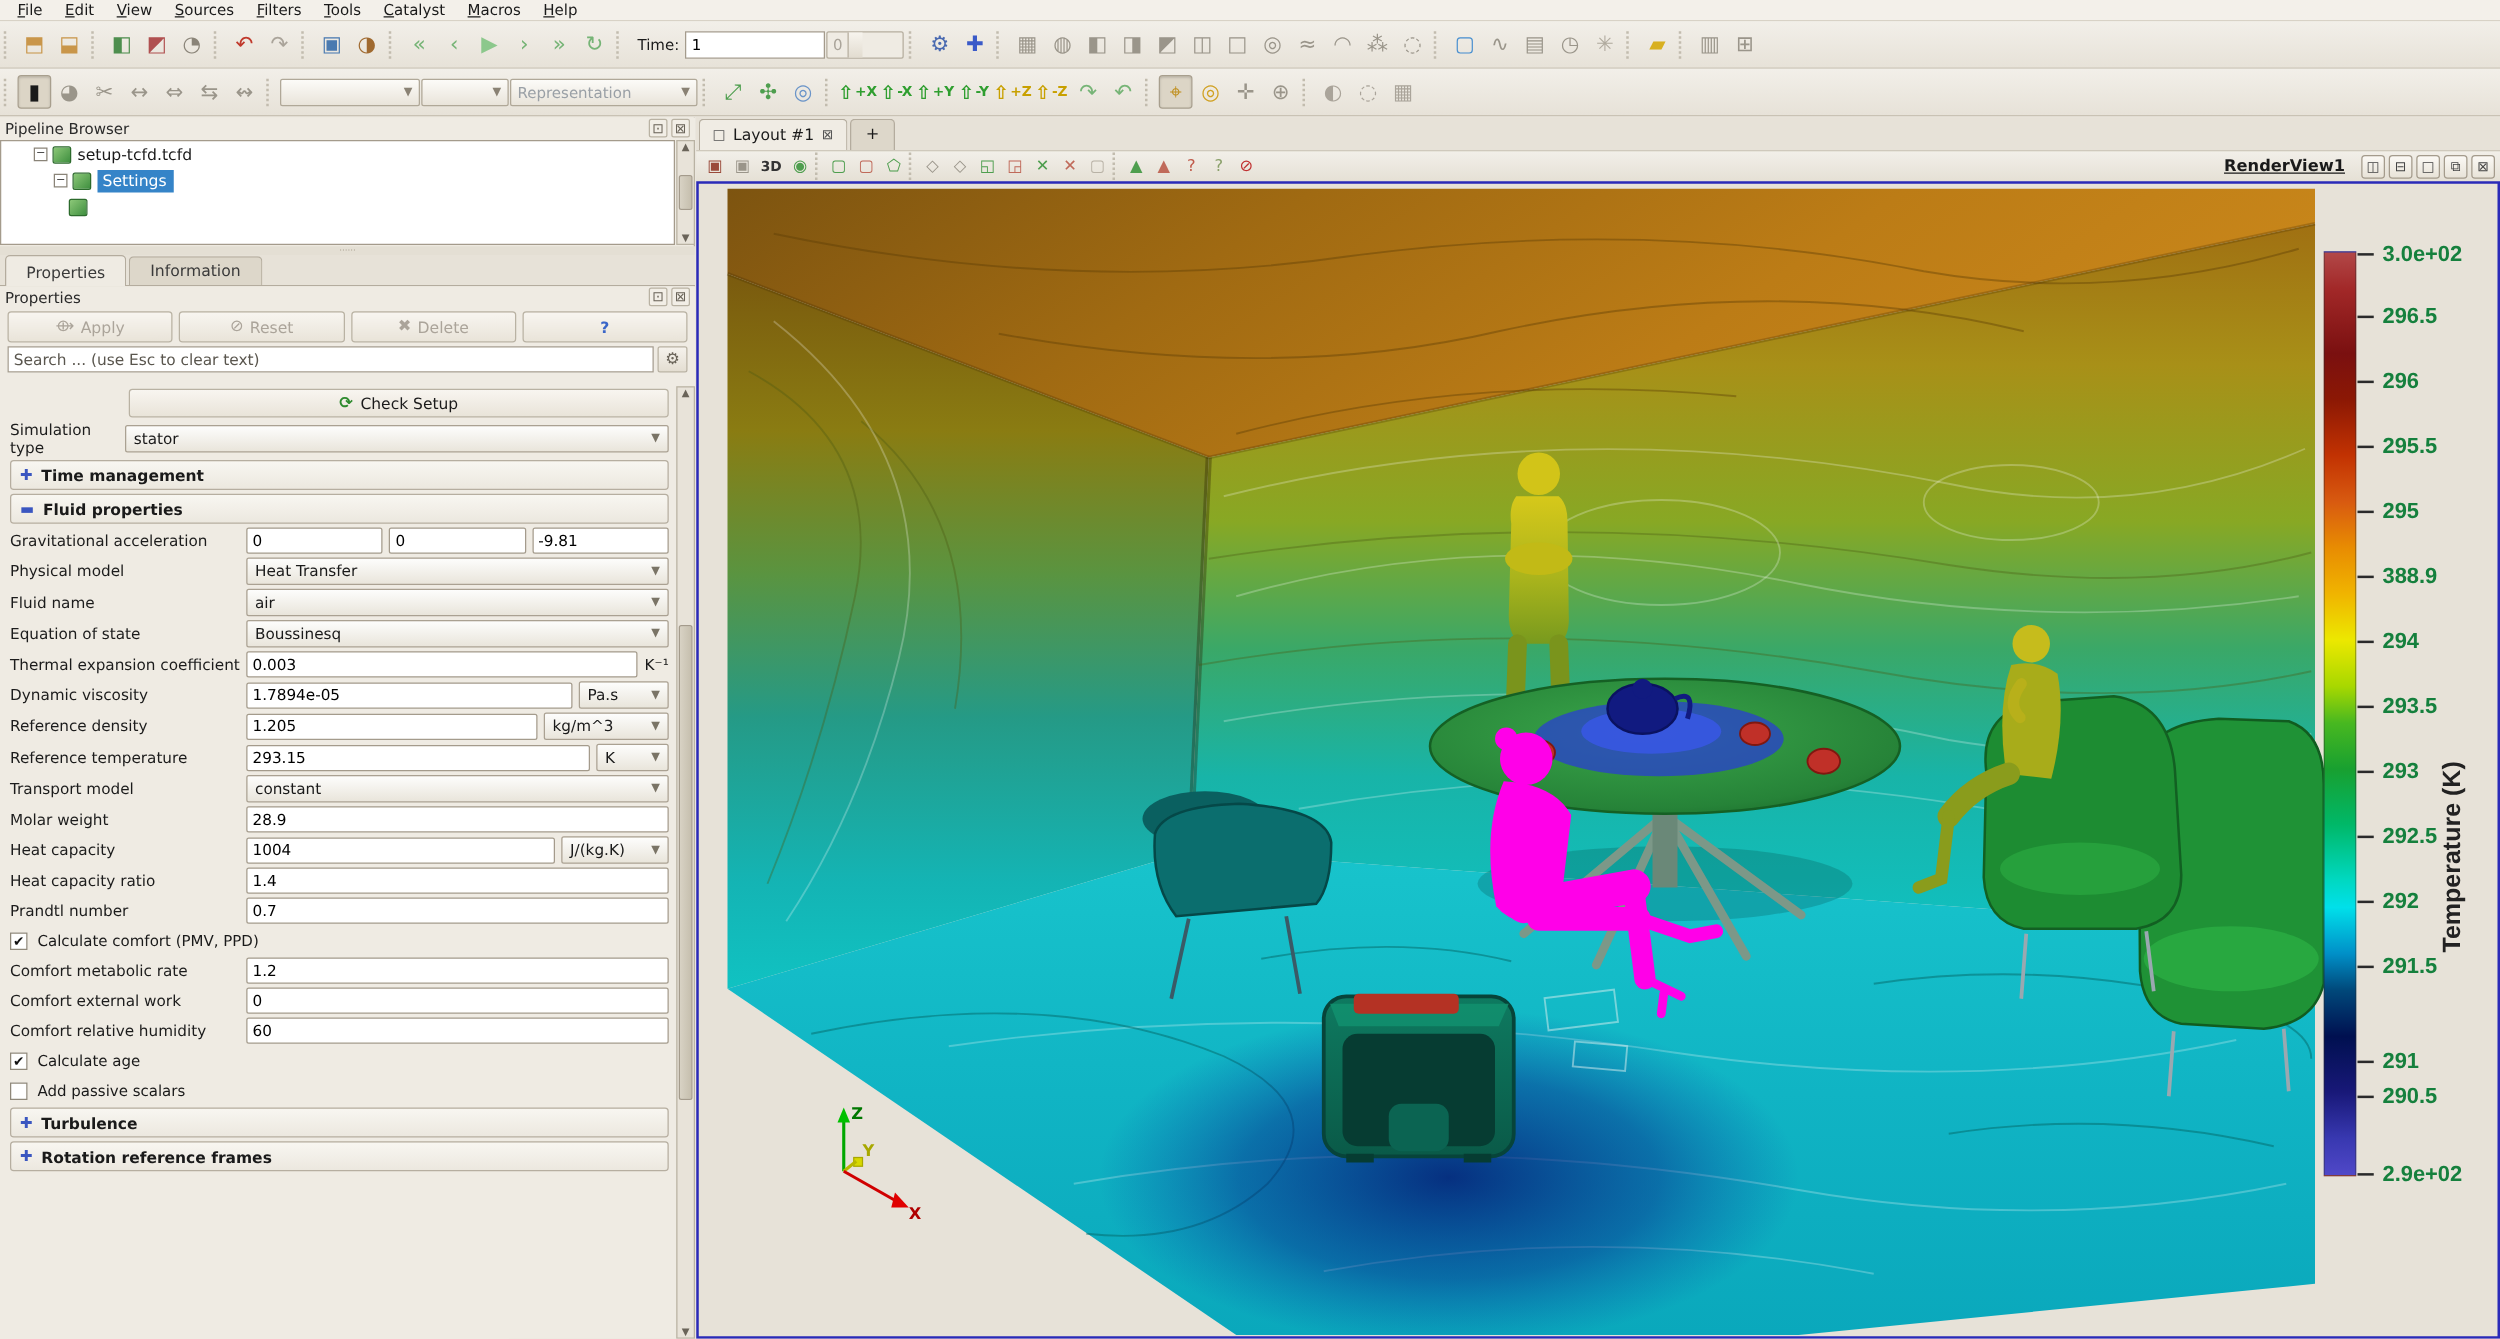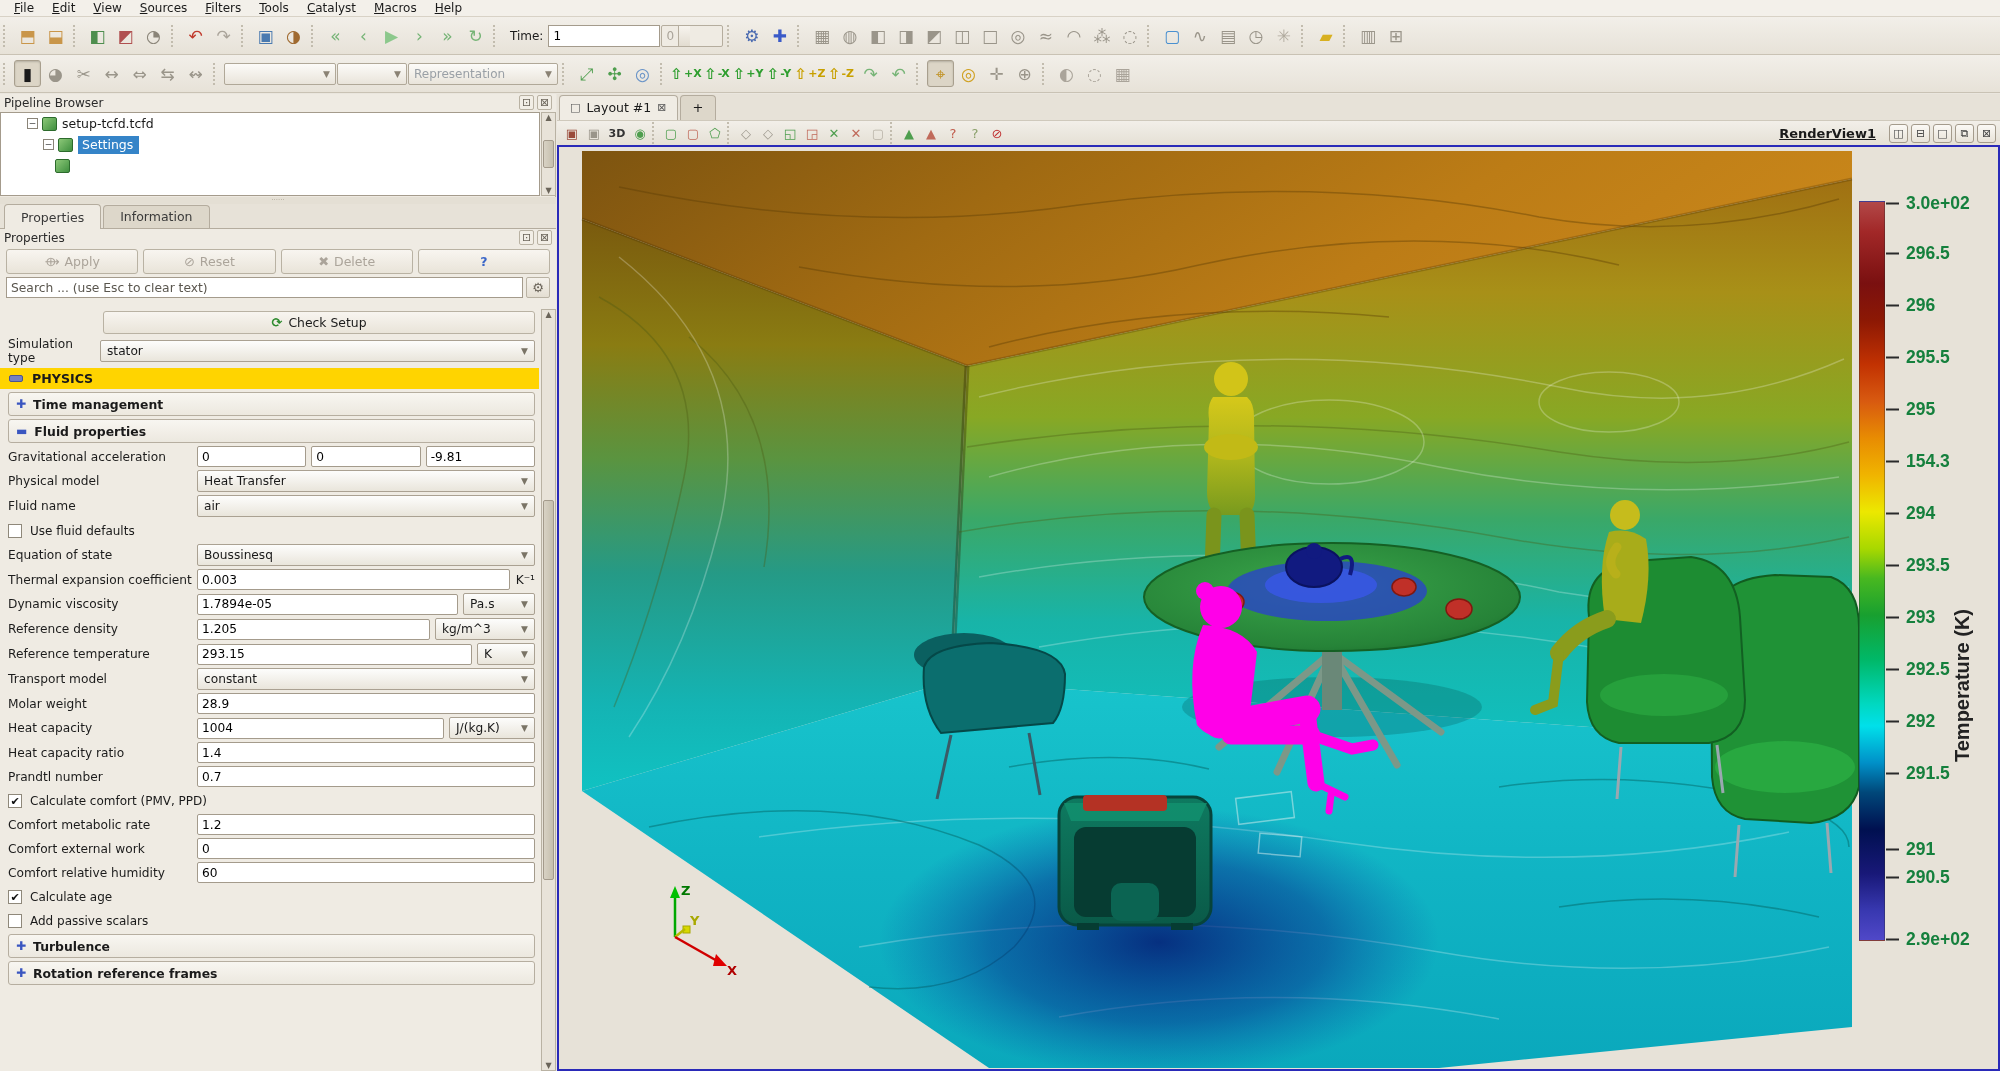--- a/index.html
+++ b/index.html
@@ -349,24 +349,20 @@
               <span>Check Setup</span>
             </div>
           </div>
           <div class="prow">
             <span class="plabel" style="width: 92px;">Simulation type</span>
             <div class="pcombo">
               <span>stator</span>
               <span class="arr">▼</span>
             </div>
           </div>
-          <div class="pyellow">
-            <span class="yico"></span>
-            <span>PHYSICS</span>
-          </div>
           <div class="prow">
             <div class="psection">
               <span class="sec-ico">✚</span>
               <span>Time management</span>
             </div>
           </div>
           <div class="prow">
             <div class="psection">
               <span class="sec-ico">▬</span>
               <span>Fluid properties</span>
@@ -384,24 +380,20 @@
               <span>Heat Transfer</span>
               <span class="arr">▼</span>
             </div>
           </div>
           <div class="prow">
             <span class="plabel">Fluid name</span>
             <div class="pcombo">
               <span>air</span>
               <span class="arr">▼</span>
             </div>
-          </div>
-          <div class="prow">
-            <span class="pcheck"></span>
-            <span>Use fluid defaults</span>
           </div>
           <div class="prow">
             <span class="plabel">Equation of state</span>
             <div class="pcombo">
               <span>Boussinesq</span>
               <span class="arr">▼</span>
             </div>
           </div>
           <div class="prow">
             <span class="plabel">Thermal expansion coefficient</span>
@@ -739,21 +731,21 @@
         <div class="cbtick" style="top: 210px; left: 1327px;">
           <span class="tl"></span>
           <span class="tv">295.5</span>
         </div>
         <div class="cbtick" style="top: 262px; left: 1327px;">
           <span class="tl"></span>
           <span class="tv">295</span>
         </div>
         <div class="cbtick" style="top: 314px; left: 1327px;">
           <span class="tl"></span>
-          <span class="tv">154.3</span>
+          <span class="tv">388.9</span>
         </div>
         <div class="cbtick" style="top: 366px; left: 1327px;">
           <span class="tl"></span>
           <span class="tv">294</span>
         </div>
         <div class="cbtick" style="top: 418px; left: 1327px;">
           <span class="tl"></span>
           <span class="tv">293.5</span>
         </div>
         <div class="cbtick" style="top: 470px; left: 1327px;">

